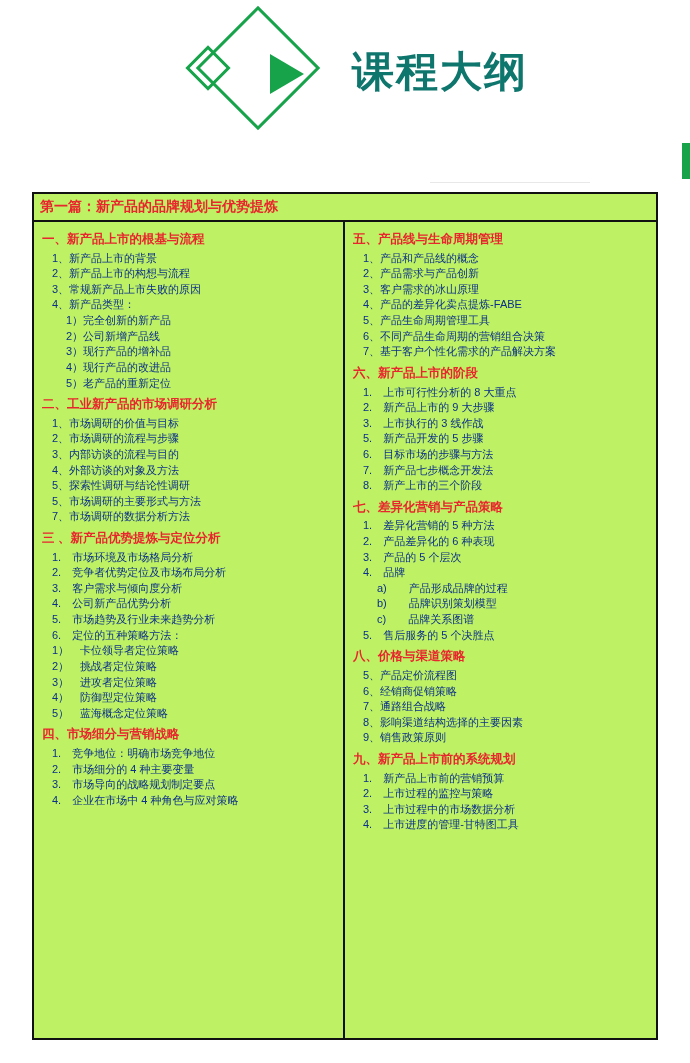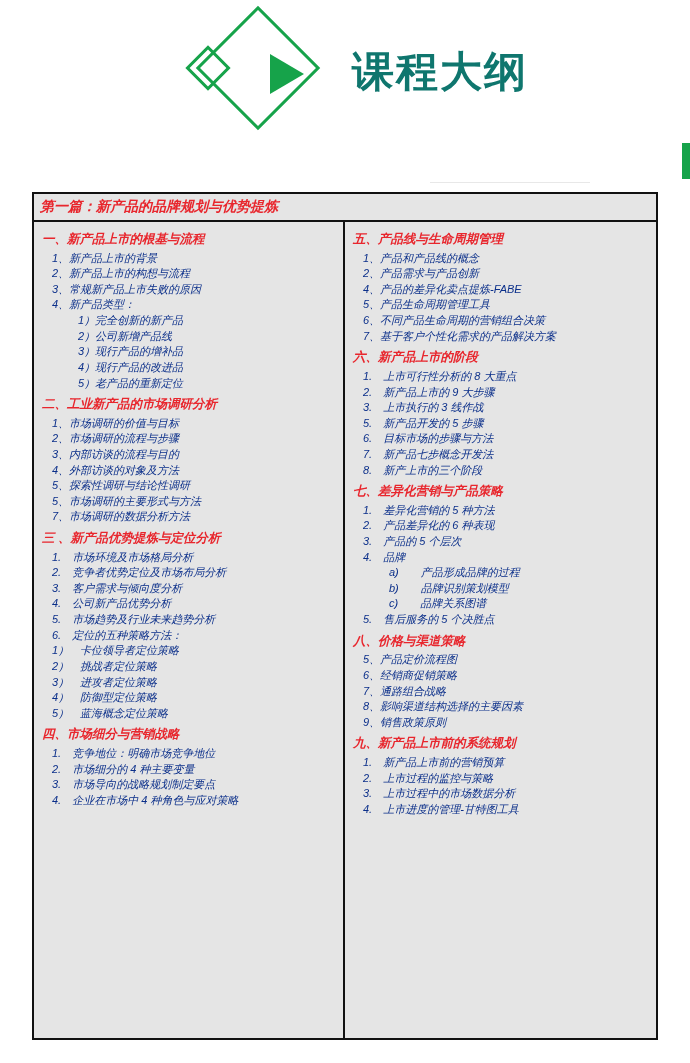--- a/index.html
+++ b/index.html
@@ -63,22 +63,21 @@
     left: 430px; top: 182px;
     width: 160px; height: 1px;
     background: #e8e8e8;
   }
 
   .doc {
     position: absolute;
     left: 32px; top: 192px;
     width: 626px; height: 848px;
     border: 2px solid #111;
-    background: #e5e5e5;
-    font-style: italic;
+    background: #bef264;
   }
   .doc-title-bar {
     height: 28px;
     border-bottom: 2px solid #111;
     display: flex;
     align-items: center;
     padding-left: 6px;
   }
   .doc-title {
     font-size: 14px;
@@ -103,21 +102,21 @@
     line-height: 1.25;
   }
   .sec-head.first { margin-top: 2px; }
   .item {
     font-size: 11px;
     color: #0b2f8a;
     line-height: 1.42;
     margin-left: 10px;
     white-space: nowrap;
   }
-  .item.ind1 { margin-left: 36px; }
+  .item.ind1 { margin-left: 24px; }
 </style>
 </head>
 <body>
 
 <div class="header">
   <div class="logo-mark">
     <div class="diamond-big"></div>
     <div class="diamond-small"></div>
     <div class="play-tri"></div>
   </div>
@@ -165,20 +164,21 @@
         <div class="sec-head">四、市场细分与营销战略</div>
         <div class="item">1.　竞争地位：明确市场竞争地位</div>
         <div class="item">2.　市场细分的 4 种主要变量</div>
         <div class="item">3.　市场导向的战略规划制定要点</div>
         <div class="item">4.　企业在市场中 4 种角色与应对策略</div>
       </div>
     <div class="col right" id="col-right">
         <div class="sec-head first">五、产品线与生命周期管理</div>
         <div class="item">1、产品和产品线的概念</div>
         <div class="item">2、产品需求与产品创新</div>
+        <div class="item">3、客户需求的冰山原理</div>
         <div class="item">4、产品的差异化卖点提炼-FABE</div>
         <div class="item">5、产品生命周期管理工具</div>
         <div class="item">6、不同产品生命周期的营销组合决策</div>
         <div class="item">7、基于客户个性化需求的产品解决方案</div>
         <div class="sec-head">六、新产品上市的阶段</div>
         <div class="item">1.　上市可行性分析的 8 大重点</div>
         <div class="item">2.　新产品上市的 9 大步骤</div>
         <div class="item">3.　上市执行的 3 线作战</div>
         <div class="item">5.　新产品开发的 5 步骤</div>
         <div class="item">6.　目标市场的步骤与方法</div>

